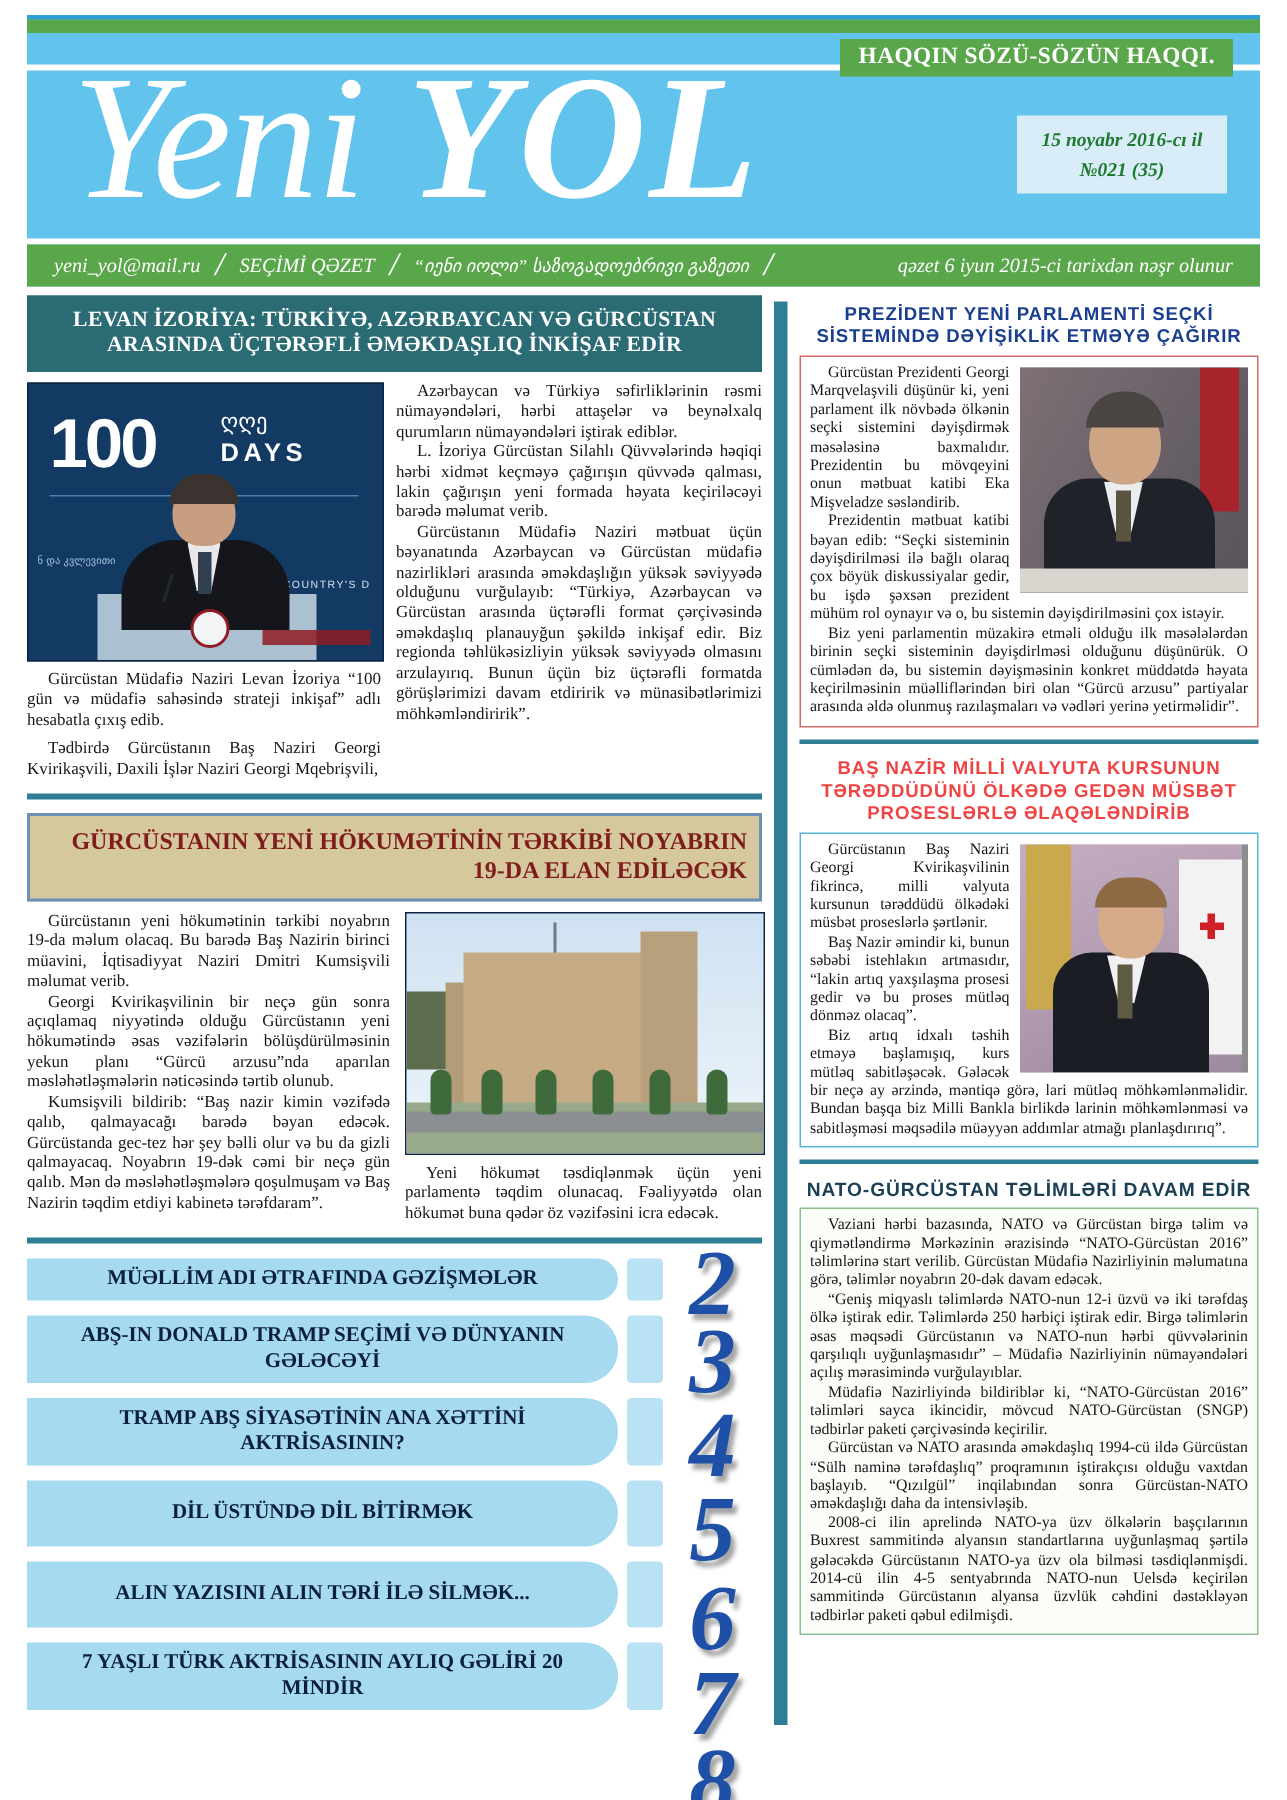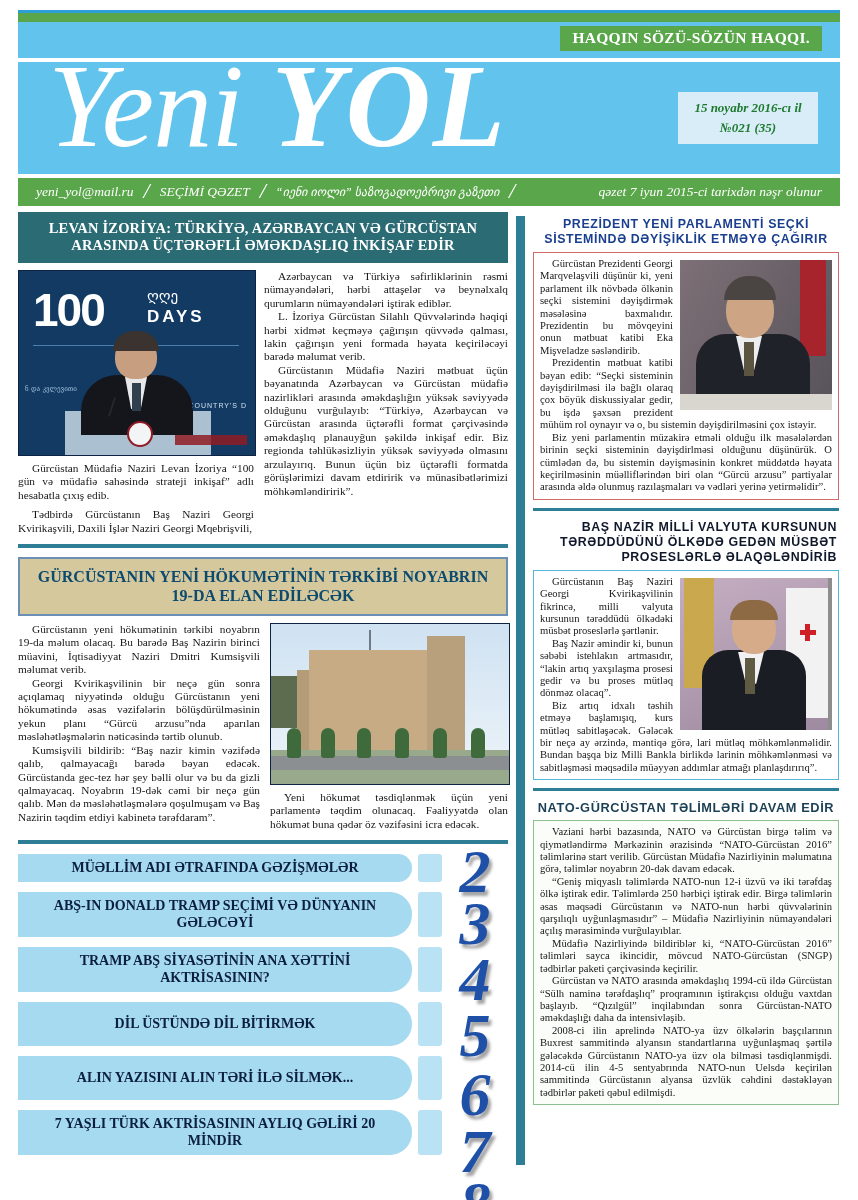--- a/index.html
+++ b/index.html
@@ -20,21 +20,21 @@
   .masthead{
     position:relative;
     margin:10px 18px 0 18px;
     background:#62c4ec;
     border-top:3px solid #2d9fd4;
   }
   .green-top-bar{
     height:9px;background:#5aa64b;width:100%;
   }
   .slogan-row{
-    height:36px;position:relative;
+    height:21px;position:relative;
   }
   .slogan-box{
     position:absolute;right:18px;top:4px;
     background:#5aa64b;color:#ffffff;
     font-family:"Liberation Serif", serif;
     font-weight:bold;font-size:15.5px;letter-spacing:.3px;
     padding:3px 12px 4px 12px;
     white-space:nowrap;
   }
   .white-rule{height:4px;background:#ffffff;margin:0;}
@@ -92,22 +92,22 @@
   
   .hl-teal{
     background:#2b6b73;color:#ffffff;
     text-align:center;font-weight:bold;
     font-size:14.5px;line-height:17px;
     letter-spacing:.2px;
     padding:7px 8px 8px 8px;
     border:1px solid #2b6b73;
   }
   .hl-gold{
-    background:#d6c89d;color:#0c4a6e;
-    text-align:center;font-weight:bold;
+    background:#d6c89d;color:#7f1d1d;
+    text-align:right;font-weight:bold;
     font-size:16px;line-height:19px;
     padding:8px 8px 9px 8px;
     border:2px solid #6c8fb5;
   }
   .art-left-body{
     display:flex;gap:10px;margin-top:7px;
   }
   .photo{
     background:#15335c;
     display:block;
@@ -220,21 +220,21 @@
   .hr-blue-thin{height:3px;background:#2e7f96;margin:8px 0 0 0;}
 
   
   .hl-rt-blue{
     color:#1b3f8f;text-align:center;font-weight:bold;
     font-family:"Liberation Sans", sans-serif;
     font-size:12.4px;line-height:15px;letter-spacing:.6px;
     padding:5px 2px 5px 2px;
   }
   .hl-rt-green{
-    color:#0f172a;text-align:right;font-weight:bold;
+    color:#ef4444;text-align:center;font-weight:bold;
     font-family:"Liberation Sans", sans-serif;
     font-size:12.4px;line-height:15px;letter-spacing:.6px;
     padding:5px 2px 5px 2px;
   }
   .hl-rt-dark{
     color:#1b3f54;text-align:center;font-weight:bold;
     font-family:"Liberation Sans", sans-serif;
     font-size:12.8px;line-height:15px;letter-spacing:.6px;
     padding:5px 2px 5px 2px;
   }
@@ -337,21 +337,21 @@
 
     <div class="white-rule"></div>
 
     <div class="info-bar">
       <span class="cell">yeni_yol@mail.ru</span>
       <span class="sep">/</span>
       <span class="cell">SEÇİMİ QƏZET</span>
       <span class="sep">/</span>
       <span class="cell georgian">“იენი იოლი” საზოგადოებრივი გაზეთი</span>
       <span class="sep">/</span>
-      <span class="cell last">qəzet 7 iyun 2015-ci tarixdən nəşr olunur</span>
+      <span class="cell last">qəzet 6 iyun 2015-ci tarixdən nəşr olunur</span>
     </div>
   </div>
 
   <div class="content">
 
     <div class="col-left">
 
       <div>
         <div class="hl-teal">LEVAN İZORİYA: TÜRKİYƏ, AZƏRBAYCAN VƏ GÜRCÜSTAN ARASINDA ÜÇTƏRƏFLİ ƏMƏKDAŞLIQ İNKİŞAF EDİR</div>
         <div class="art-left-body">

